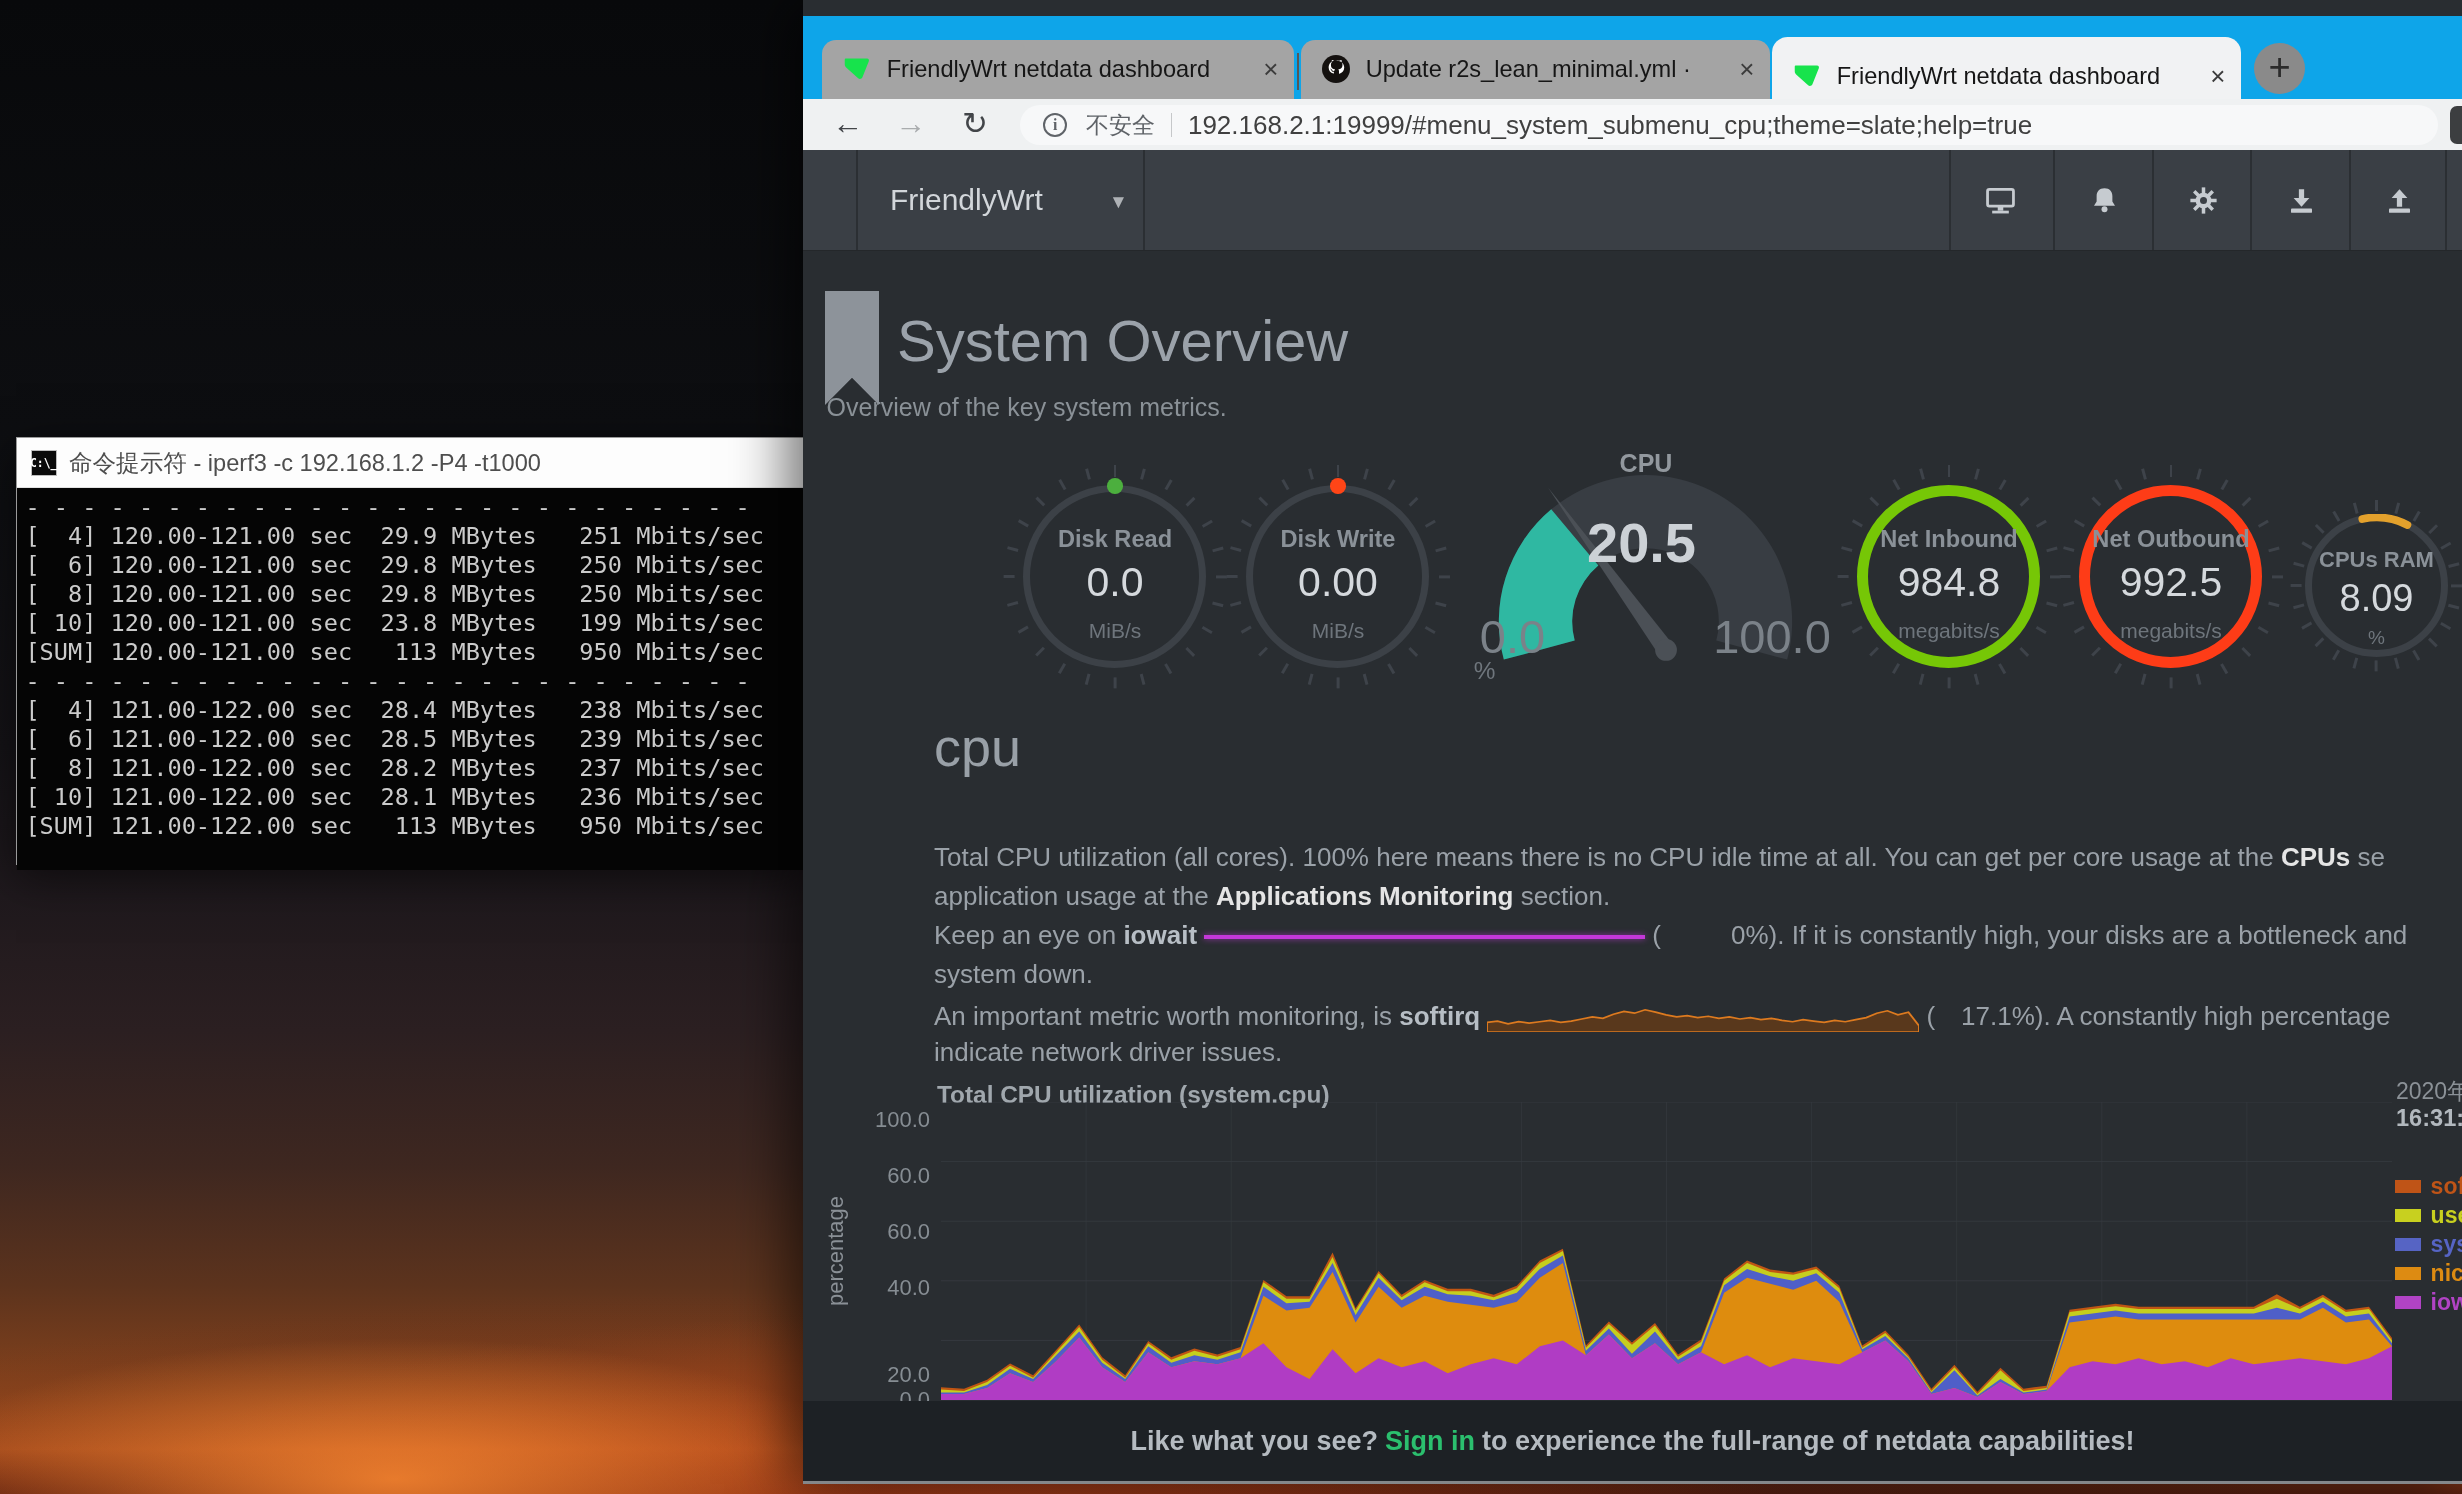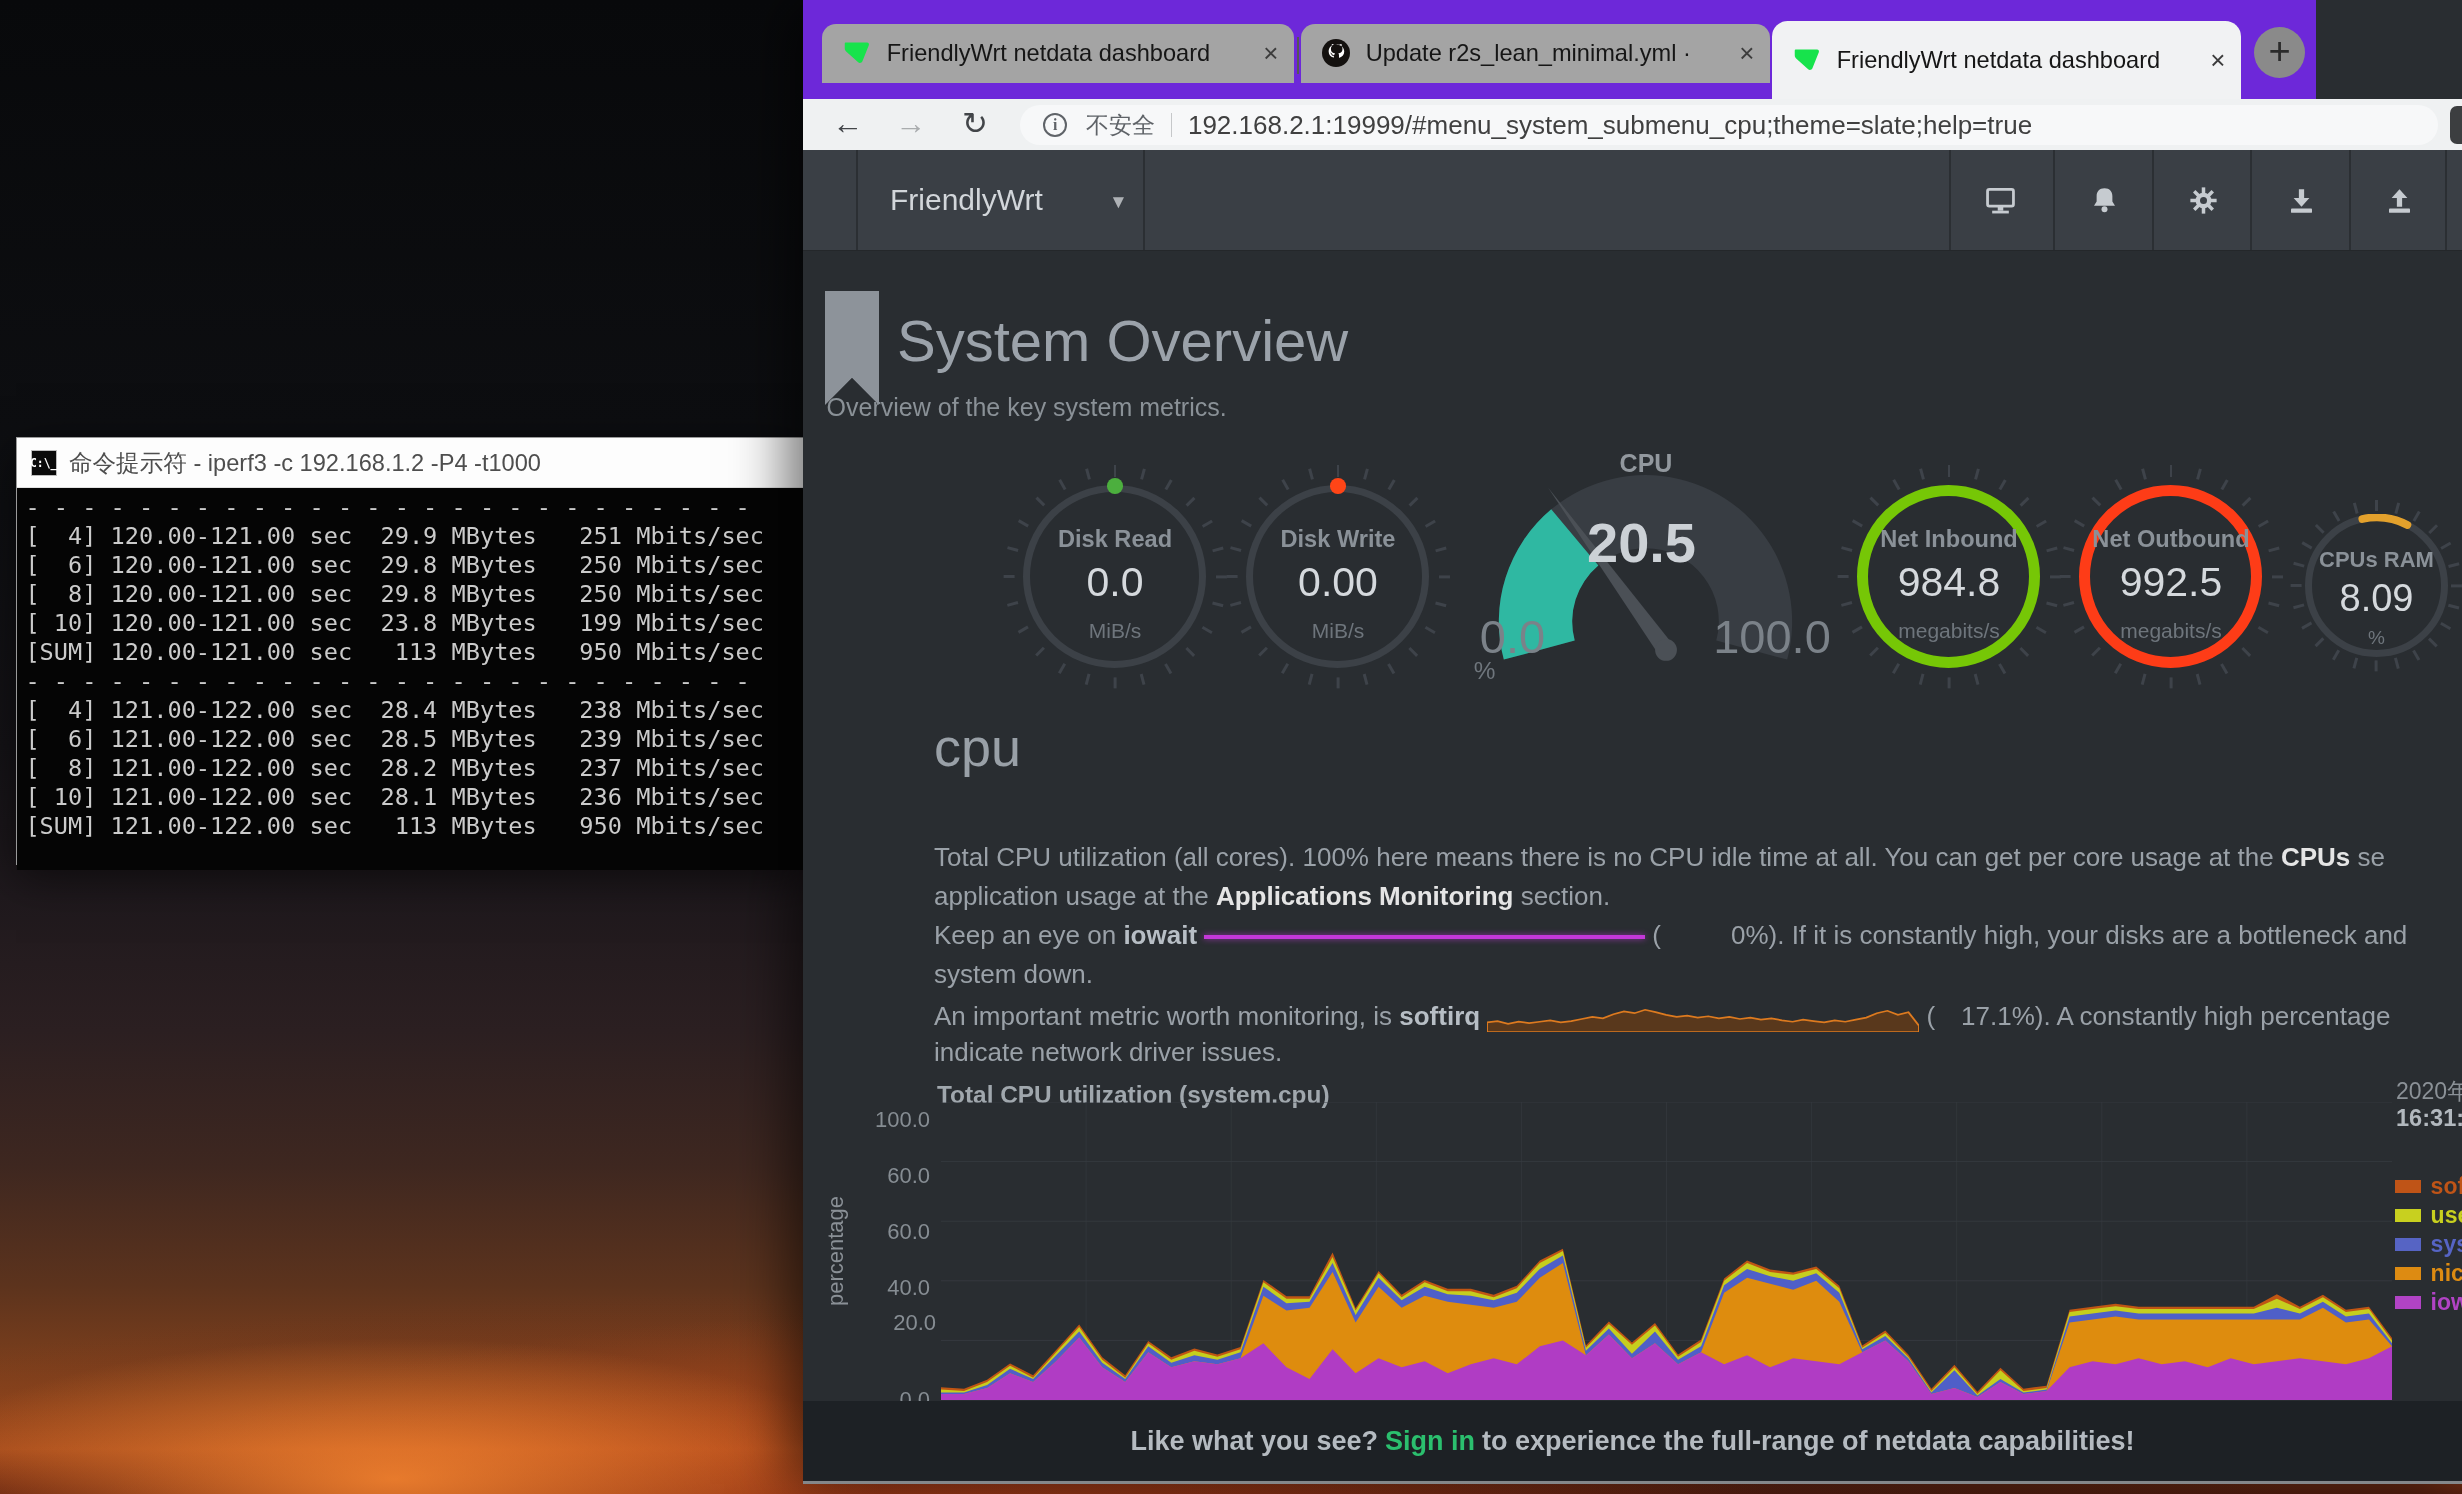--- a/index.html
+++ b/index.html
@@ -19,21 +19,21 @@
             display:flex;align-items:center;gap:12.2px;padding-left:14px;box-sizing:border-box;}
   #term-icon{width:26px;height:26px;background:#0a0a0a;border:1.7px solid #bdbdbd;box-sizing:border-box;
             color:#fff;font:bold 11.4px "DejaVu Sans Mono",monospace;display:flex;align-items:center;justify-content:center;}
   #term-title{font-size:23.6px;color:#4e4e4e;white-space:nowrap;}
   #term-body{height:377px;background:#050505;margin:0;padding:5.2px 0 0 8.7px;
             font:23.6px/29px "DejaVu Sans Mono",monospace;color:#cbcbcb;overflow:hidden;}
   .tline{white-space:pre;}
   
   #browser{left:803px;top:0;width:1659px;height:1484px;overflow:hidden;background:#292d31;
            box-shadow:-15.7px 0 52px rgba(0,0,0,.55);}
-  #tabstrip{left:0;top:0;width:1513px;height:99px;background:#6d28d9;}
+  #tabstrip{left:0;top:16px;width:1659px;height:99px;background:#0ea5e9;}
   .tab{position:absolute;top:23.6px;height:59px;background:#a4a4a4;border-radius:14px 14px 0 0;
        display:flex;align-items:center;padding:0 15.7px 0 21px;box-sizing:border-box;}
   .tab.active{top:21px;height:78px;background:#f1f2f3;border-radius:15.7px 15.7px 0 0;}
   .tab .favicon{width:28px;height:28px;margin-right:15.7px;flex:0 0 auto;}
   .tab .tab-title{font-size:23.6px;color:#161616;white-space:nowrap;overflow:hidden;max-width:332px;}
   .tab .close{margin-left:auto;font-size:26px;color:#3c3c3c;padding-left:14px;}
   .tab-sep{position:absolute;top:37px;width:1.7px;height:37px;background:#565656;}
   #new-tab{position:absolute;left:1451px;top:27px;width:51px;height:51px;border-radius:50%;
            background:#8a8a8a;color:#2b2b2b;font-size:38px;line-height:49px;text-align:center;}
   
@@ -403,21 +403,21 @@
         <div class="pline"><span>indicate network driver issues.</span></div>
       </div>
 
     <div id="chart-title" class="abs">Total CPU utilization (system.cpu)</div>
     <div id="chart-date" class="abs">2020年3</div>
     <div id="chart-time" class="abs">16:31:2</div>
     <div class="ytick" style="top:1107px;">100.0</div>
     <div class="ytick" style="top:1163px;">60.0</div>
     <div class="ytick" style="top:1219px;">60.0</div>
     <div class="ytick" style="top:1275px;">40.0</div>
-    <div class="ytick" style="top:1310px;padding-left:6px;">20.0</div>
+    <div class="ytick" style="top:1362px;">20.0</div>
     <div class="ytick" style="top:1387px;">0.0</div>
     <div id="ylab" class="abs">percentage</div>
     <svg id="plot" class="abs" width="1451" height="298" viewBox="0 0 1662 341" preserveAspectRatio="none">
         <line x1="166.2" x2="166.2" y1="0" y2="341" stroke="#32373c" stroke-width="1"></line>
         <line x1="332.4" x2="332.4" y1="0" y2="341" stroke="#32373c" stroke-width="1"></line>
         <line x1="498.6" x2="498.6" y1="0" y2="341" stroke="#32373c" stroke-width="1"></line>
         <line x1="664.8" x2="664.8" y1="0" y2="341" stroke="#32373c" stroke-width="1"></line>
         <line x1="831" x2="831" y1="0" y2="341" stroke="#32373c" stroke-width="1"></line>
         <line x1="997.2" x2="997.2" y1="0" y2="341" stroke="#32373c" stroke-width="1"></line>
         <line x1="1163.4" x2="1163.4" y1="0" y2="341" stroke="#32373c" stroke-width="1"></line>

